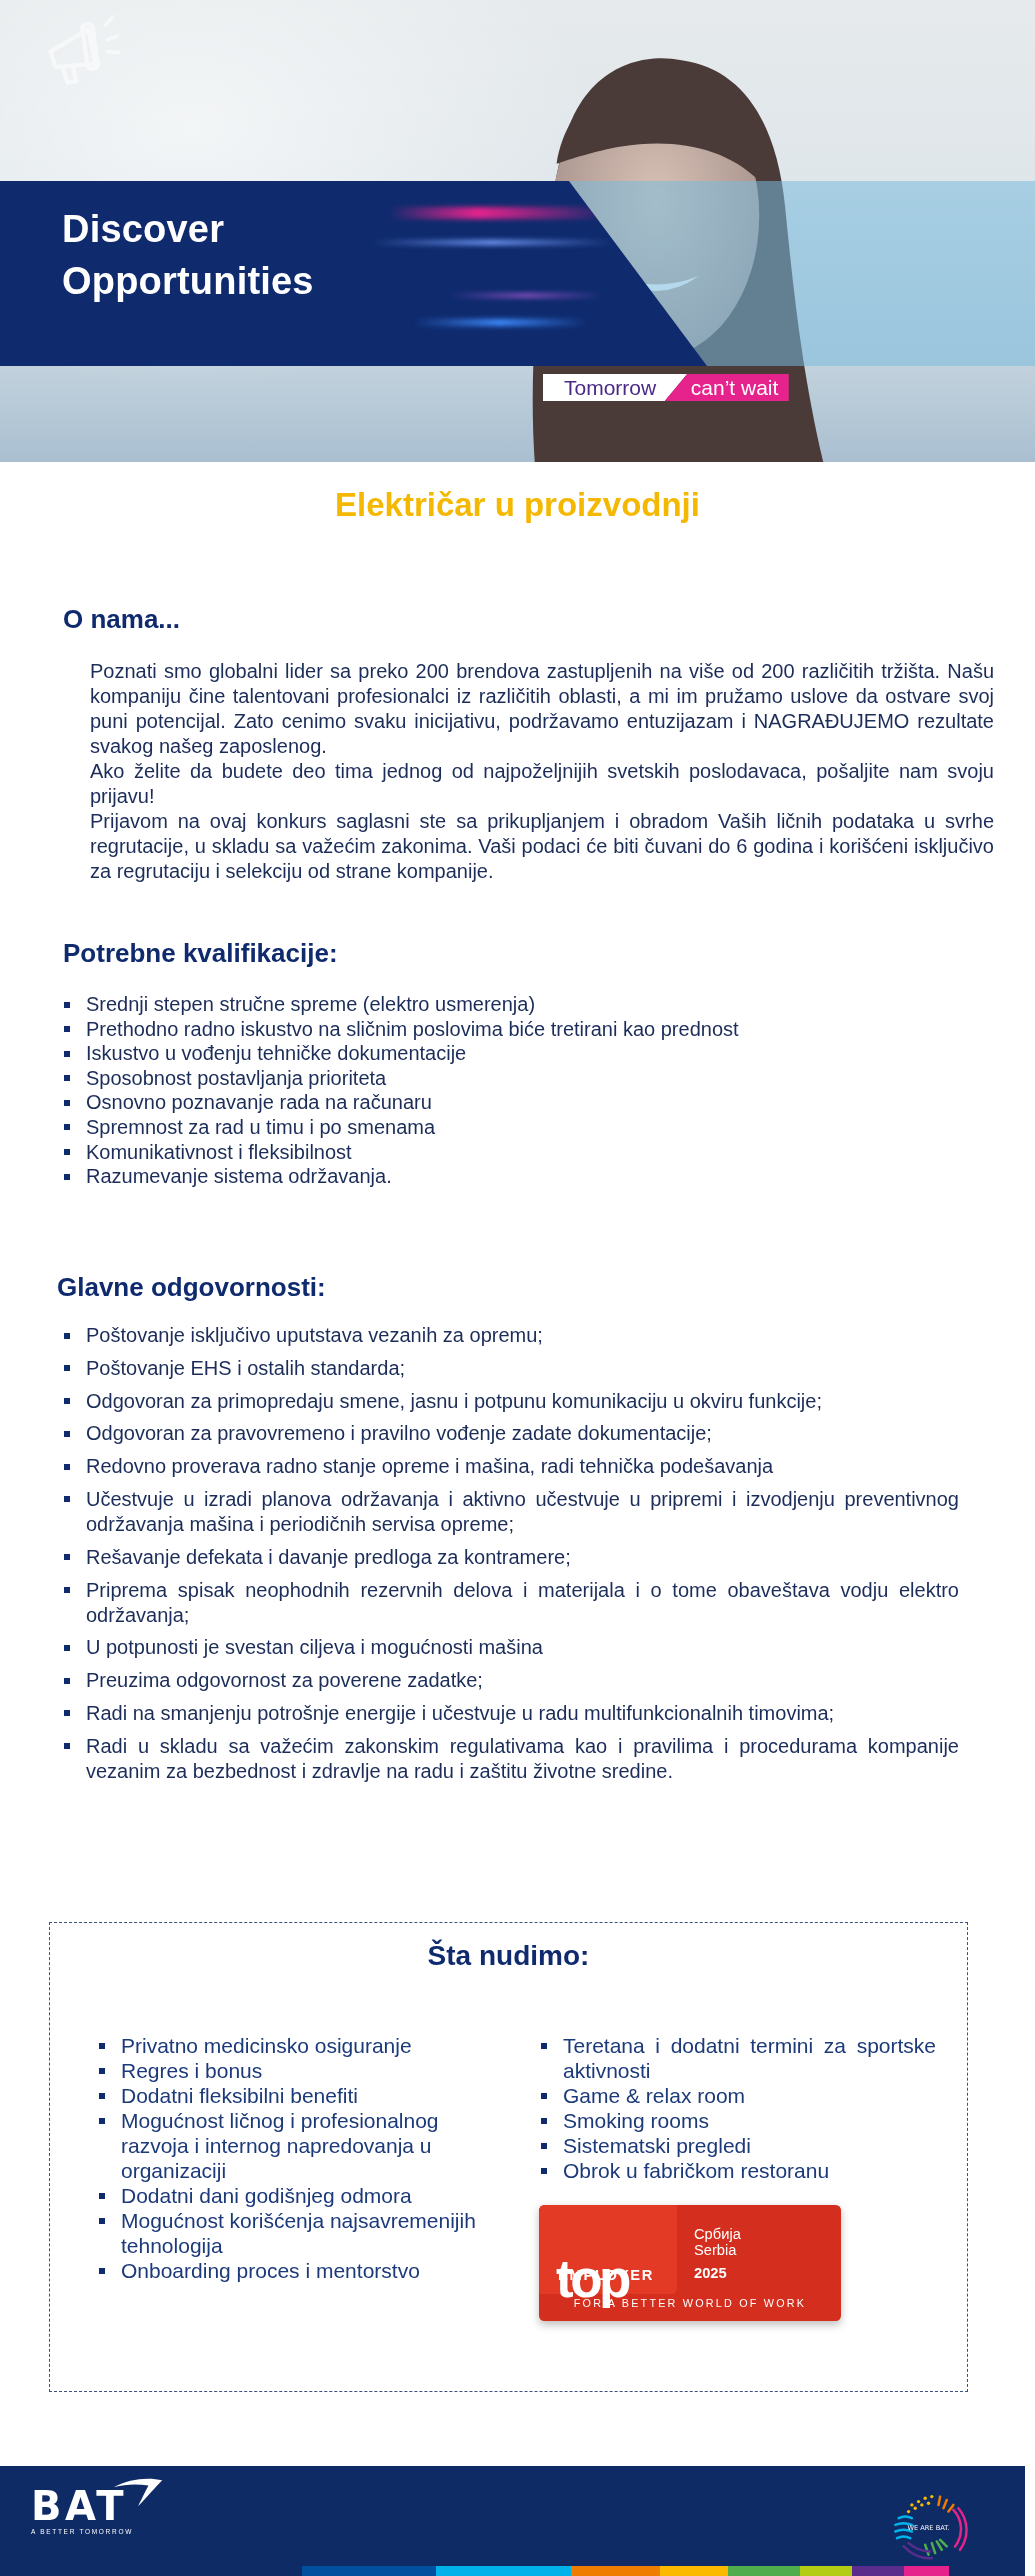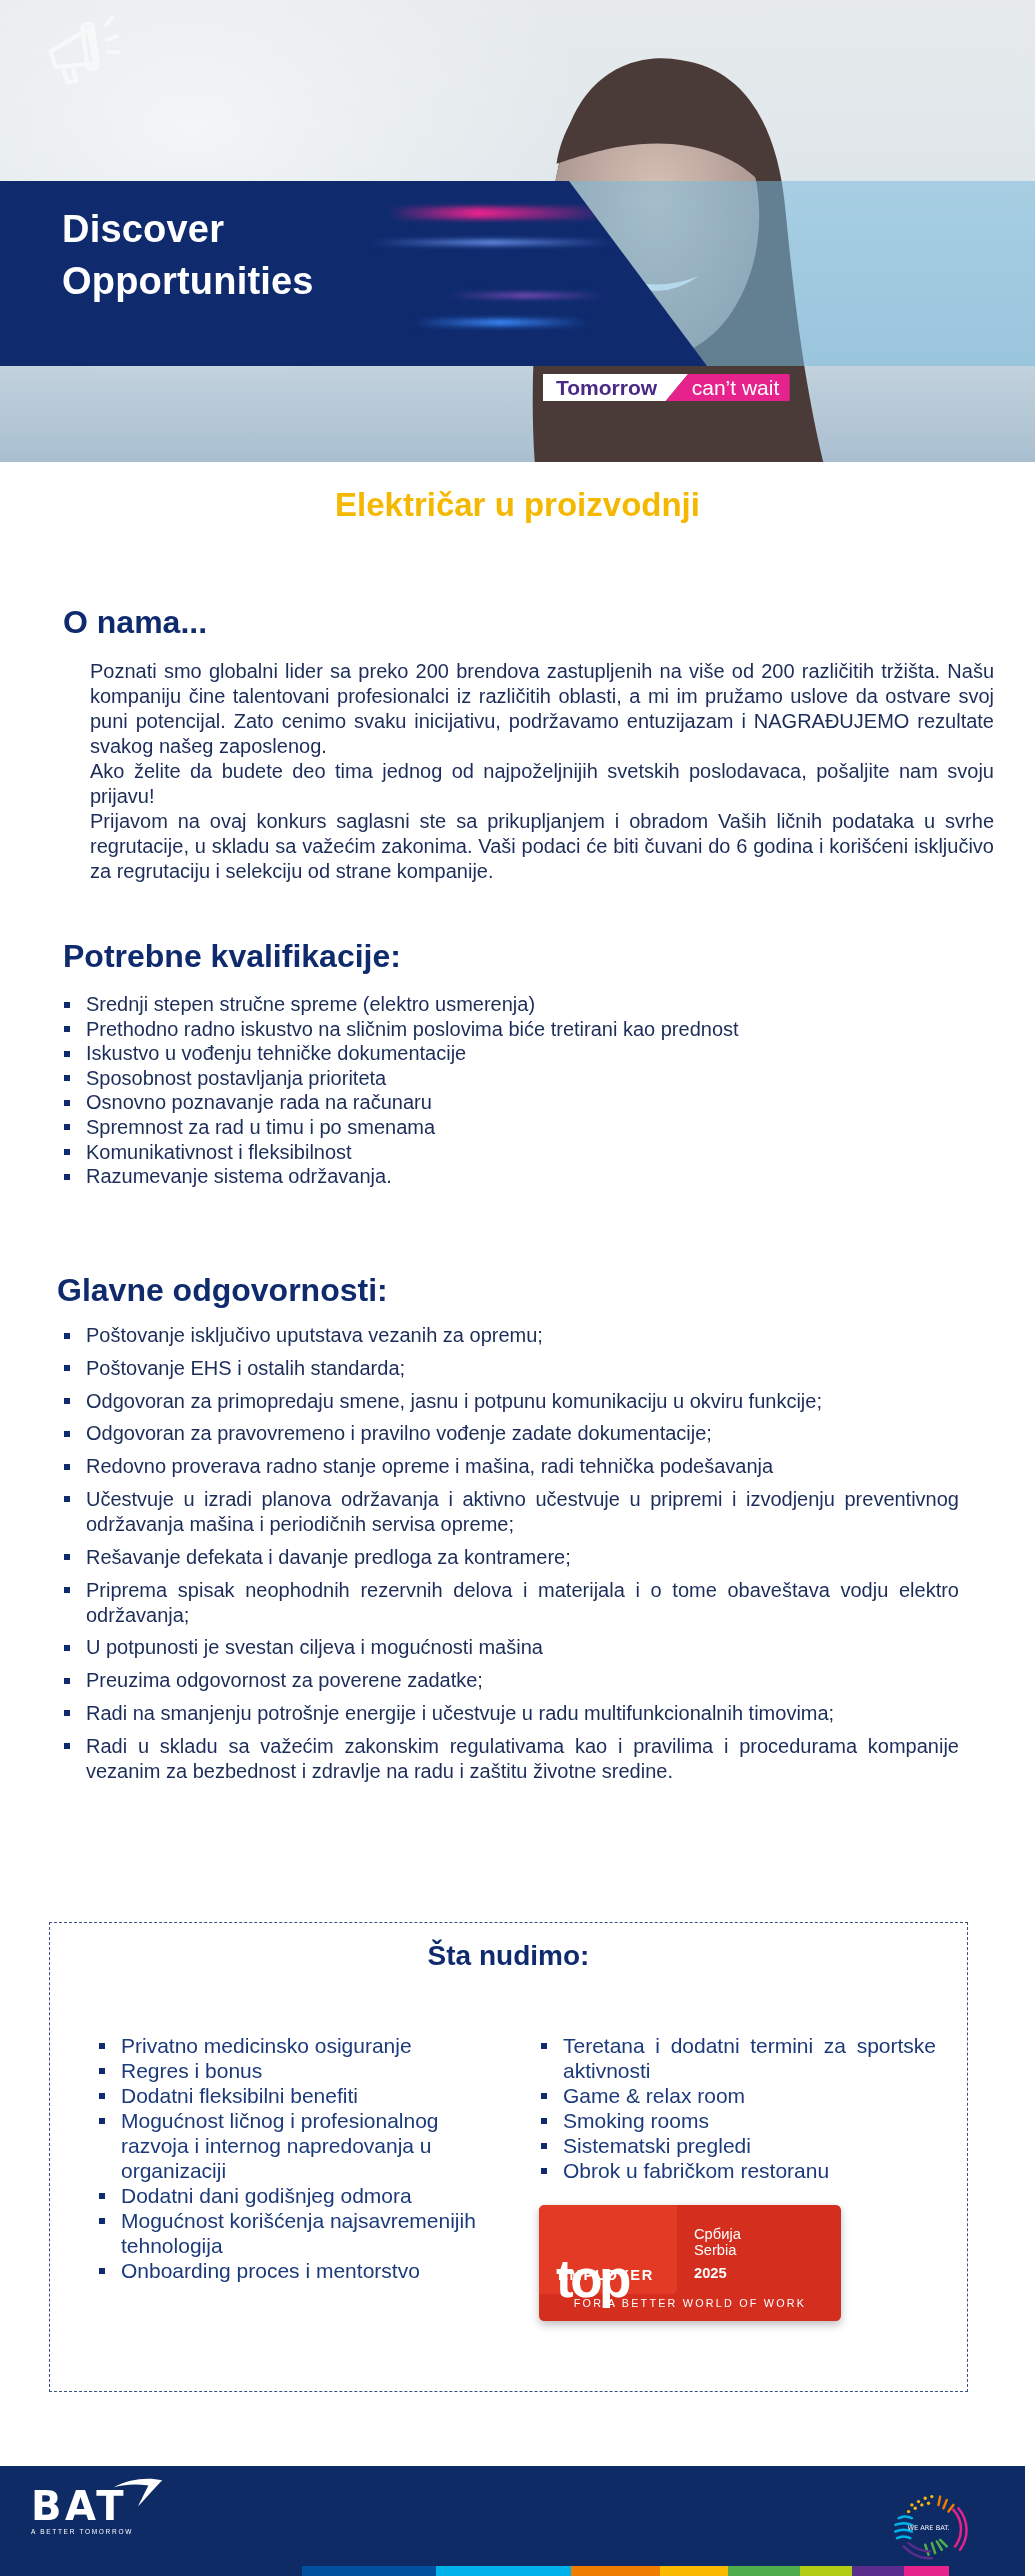--- a/index.html
+++ b/index.html
@@ -11,30 +11,30 @@
     background: linear-gradient(180deg, #e6eaec 0%, #dfe6ea 40%, #c7d6e0 75%, #a9bfd0 100%); }
   .hero-glow { position: absolute; left: -86px; top: -43px; width: 690px; height: 431px;
     background: radial-gradient(ellipse at 40% 40%, rgba(255,255,255,0.6), rgba(255,255,255,0) 70%); }
   .person { position: absolute; left: 397px; top: 17px; width: 483px; height: 466px; }
   .right-band { position: absolute; left: 569px; top: 181px; width: 466px; height: 185px; background: rgba(120,185,220,0.55); }
   .blue-band { position: absolute; left: 0; top: 181px; width: 707px; height: 185px;
     background: #0f2b6e; clip-path: polygon(0 0, 569px 0, 707px 185px, 0 185px); }
   .streak { position: absolute; height: 8.6px; border-radius: 5.2px; filter: blur(2.6px); }
   .hero-title { position: absolute; left: 62px; top: 203px; color: #ffffff; font-weight: 700; font-size: 38px; line-height: 52px; letter-spacing: 0.2px; }
   .tagline { position: absolute; left: 543px; top: 374px; height: 27px; display: flex; }
-  .tag-a { background: #ffffff; color: #4a2a86; font-weight: 700; font-size: 21px; line-height: 27px; padding: 0 31px 0 13px;
+  .tag-a { background: #ffffff; color: #4a2a86; font-weight: 400; font-size: 21px; line-height: 27px; padding: 0 31px 0 21px;
     clip-path: polygon(0 0, 100% 0, calc(100% - 22.4px) 100%, 0 100%); }
   .tag-b { background: #e6238d; color: #ffffff; font-size: 21px; line-height: 27px; padding: 0 10.4px 0 26px; margin-left: -22.4px;
     clip-path: polygon(22.4px 0, 100% 0, 100% 100%, 0 100%); }
   .megaphone { position: absolute; left: 35px; top: 10.4px; width: 86px; width: 86px; height: 78px; opacity: 0.55; }
 
   
   .job-title { position: absolute; left: 0; top: 483px; width: 1035px; text-align: center; color: #f5b800; font-weight: 700; font-size: 33px; line-height: 43px; }
 
-  .section-heading { position: absolute; color: #0f2b6e; font-weight: 700; font-size: 32px; }
+  .section-heading { position: absolute; color: #0f2b6e; font-weight: 700; font-size: 26px; }
 
   .about { position: absolute; left: 90px; top: 659px; width: 904px; font-size: 20px; line-height: 25px; text-align: justify; color: #1c2d5a; }
   .about p { margin: 0; }
 
   ul.sq { list-style: none; }
   ul.sq li { position: relative; padding-left: 24px; }
   ul.sq li::before { content: ""; position: absolute; left: 1.7px; width: 6px; height: 6px; background: #0f2b6e; }
 
   .quals { position: absolute; left: 62px; top: 992px; width: 949px; font-size: 20px; line-height: 24.6px; }
   .quals li::before { top: 9.5px; }

